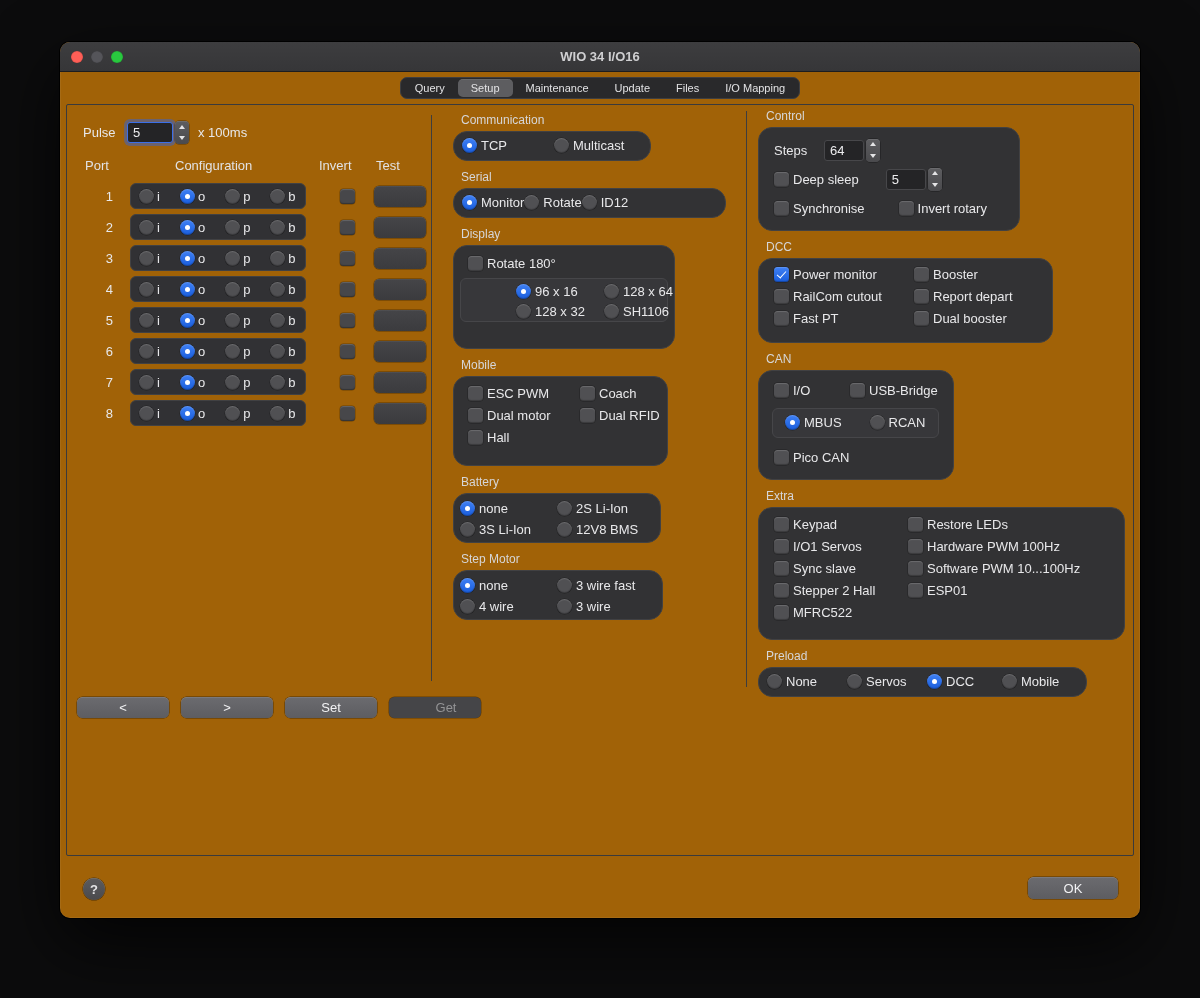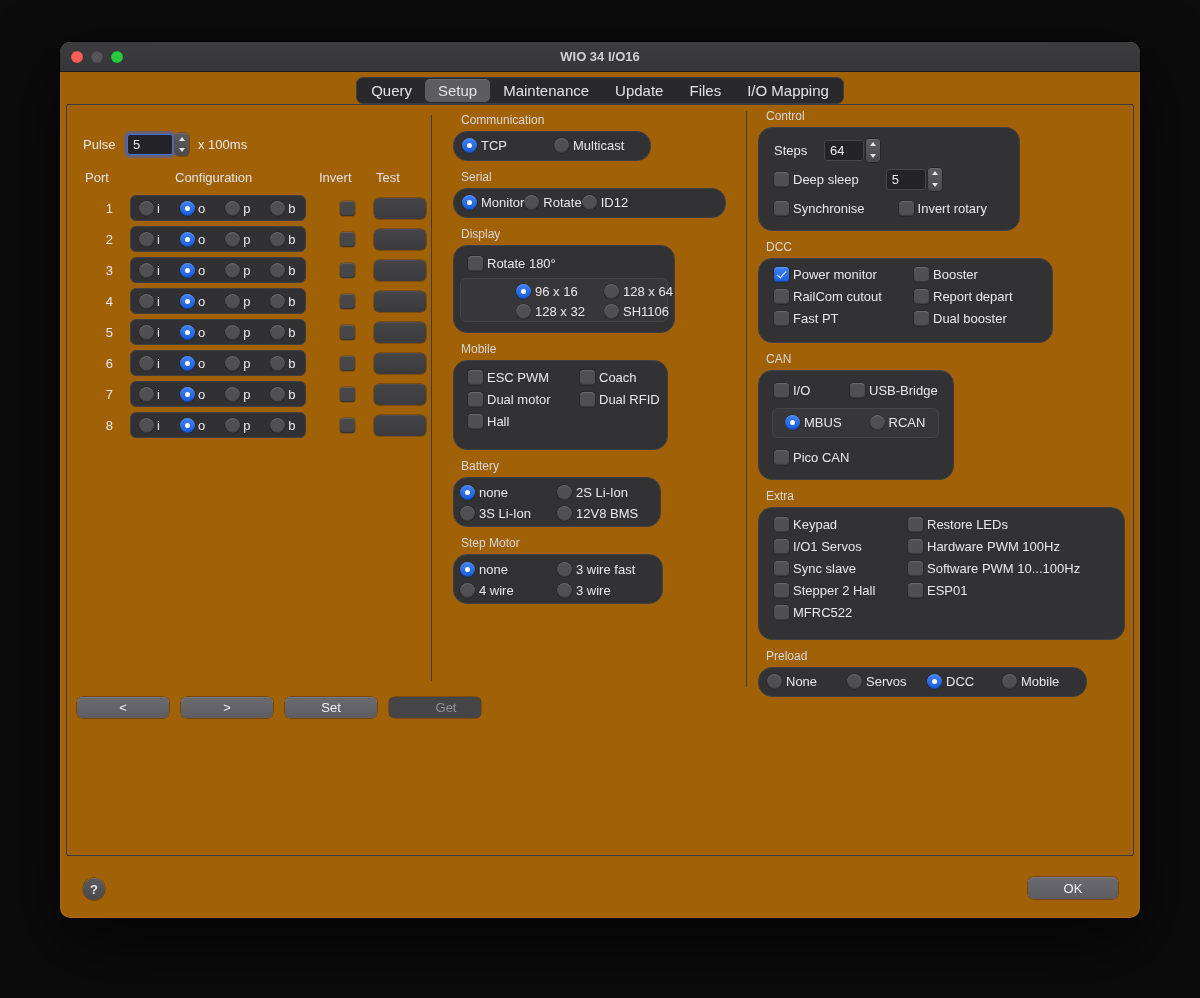--- a/index.html
+++ b/index.html
@@ -13,21 +13,21 @@
               border-bottom:1px solid #1d1d1f; display:flex; align-items:center; justify-content:center; }
   .traffic { position:absolute; left:11px; top:9px; display:flex; gap:8px; }
   .light { width:12px; height:12px; border-radius:50%; box-shadow: inset 0 0 1px rgba(0,0,0,.4); }
   .light.red { background:#ff5f57; }
   .light.gray { background:#55555a; }
   .light.green { background:#29c83f; }
   .title { font-size:13px; font-weight:bold; color:#cfcfd1; }
   
   .tabs-row { position:absolute; top:35px; left:0; right:0; display:flex; justify-content:center; }
   .tabstrip { display:flex; background:#29292b; border:1px solid #3e3e40; border-radius:7px; padding:1px; }
-  .tab { padding:3px 13px; font-size:15px; color:#e2e2e4; border-radius:5px; cursor:default; white-space:nowrap; }
+  .tab { padding:3px 13px; font-size:11px; color:#e2e2e4; border-radius:5px; cursor:default; white-space:nowrap; }
   .tab.on { background:#5d5d60; box-shadow: inset 0 0.5px 0 rgba(255,255,255,.15); }
   
   .content-frame { position:absolute; left:6px; top:62px; width:1068px; height:752px;
                    border:1px solid #3a3a3c; border-radius:2px; }
   .vsep { position:absolute; width:1px; background:#3d3d3f; }
   .v1 { left:364px; top:10px; height:566px; }
   .v2 { left:679px; top:6px; height:576px; }
   
   .group-label { font-size:12px; color:#d6d6d8; margin:0 0 4px 8px; line-height:14px; white-space:nowrap; }
   .group { margin-bottom:9px; }
@@ -58,21 +58,21 @@
              display:flex; flex-direction:column; overflow:hidden; }
   .stepper span { flex:1; display:flex; align-items:center; justify-content:center; }
   .stepper .up::after { content:""; border-left:3.5px solid transparent; border-right:3.5px solid transparent; border-bottom:4.5px solid #e4e4e6; }
   .stepper .dn::after { content:""; border-left:3.5px solid transparent; border-right:3.5px solid transparent; border-top:4.5px solid #e4e4e6; }
   .push-btn { height:21px; border-radius:5.5px; display:inline-flex; align-items:center; justify-content:center;
               background:linear-gradient(#6b6b6f,#5d5d61); color:#f2f2f4; font-size:13px;
               box-shadow:0 0 0 .5px rgba(0,0,0,.5), inset 0 .5px 0 rgba(255,255,255,.2); cursor:default; }
   .push-btn.disabled { background:#454548; color:#939395; box-shadow:0 0 0 .5px rgba(0,0,0,.4);padding-left:22px; }
   
   .col-left { position:absolute; left:10px; top:8px; width:360px; }
-  .pulse-row { display:flex; align-items:center; margin:20px 0 0 6px; height:23px; }
+  .pulse-row { display:flex; align-items:center; margin:8px 0 0 6px; height:23px; }
   .pulse-lbl { width:38px; color:#e8e8ea; }
   .pulse-unit { margin-left:9px; color:#e8e8ea; }
   .pulse-row .numfield { width:46px; margin-left:6px; }
   .table-header { position:relative; height:15px; margin-top:14px; font-size:13px; color:#e2e2e4; }
   .table-header span { position:absolute; top:0; }
   .th-port { left:8px; }
   .th-config { left:98px; }
   .th-invert { left:242px; }
   .th-test { left:299px; }
   .port-rows { margin-top:10px; }
@@ -87,21 +87,21 @@
               background:linear-gradient(#454548,#3b3b3e);
               box-shadow:0 0 0 .5px rgba(0,0,0,.45), inset 0 .5px 0 rgba(255,255,255,.1); }
   .nav-row { position:absolute; left:10px; top:592px; display:flex; gap:12px; }
   .nav-row .push-btn { width:92px; }
   
   .col-mid { position:absolute; left:386px; top:8px; width:290px; }
   .comm-box { width:198px; height:30px; }
   .comm-opts { display:grid; grid-template-columns:92px auto; padding:6px 8px; }
   .serial-box { width:273px; height:30px; }
   .serial-opts { display:flex; padding:6px 8px; }
-  .display-box { width:222px; height:88px;text-align:center; }
+  .display-box { width:222px; height:104px;text-align:center; }
   .rotate-row { display:flex; padding:10px 0 0 14px; }
   .display-inner { margin:7px 6px 0 6px; height:44px;padding-left:43px; }
   .display-opts { display:grid; grid-template-columns:88px auto; row-gap:5px; padding:5px 12px; }
   .mobile-box { width:215px; height:90px; }
   .mobile-opts { display:grid; grid-template-columns:112px auto; row-gap:7px; padding:9px 14px; }
   .battery-box { width:208px; height:50px; }
   .battery-opts { display:grid; grid-template-columns:97px auto; row-gap:6px; padding:7px 6px; }
   .stepmotor-box { width:210px; height:50px; }
   
   .col-right { position:absolute; left:691px; top:4px; width:375px; }

